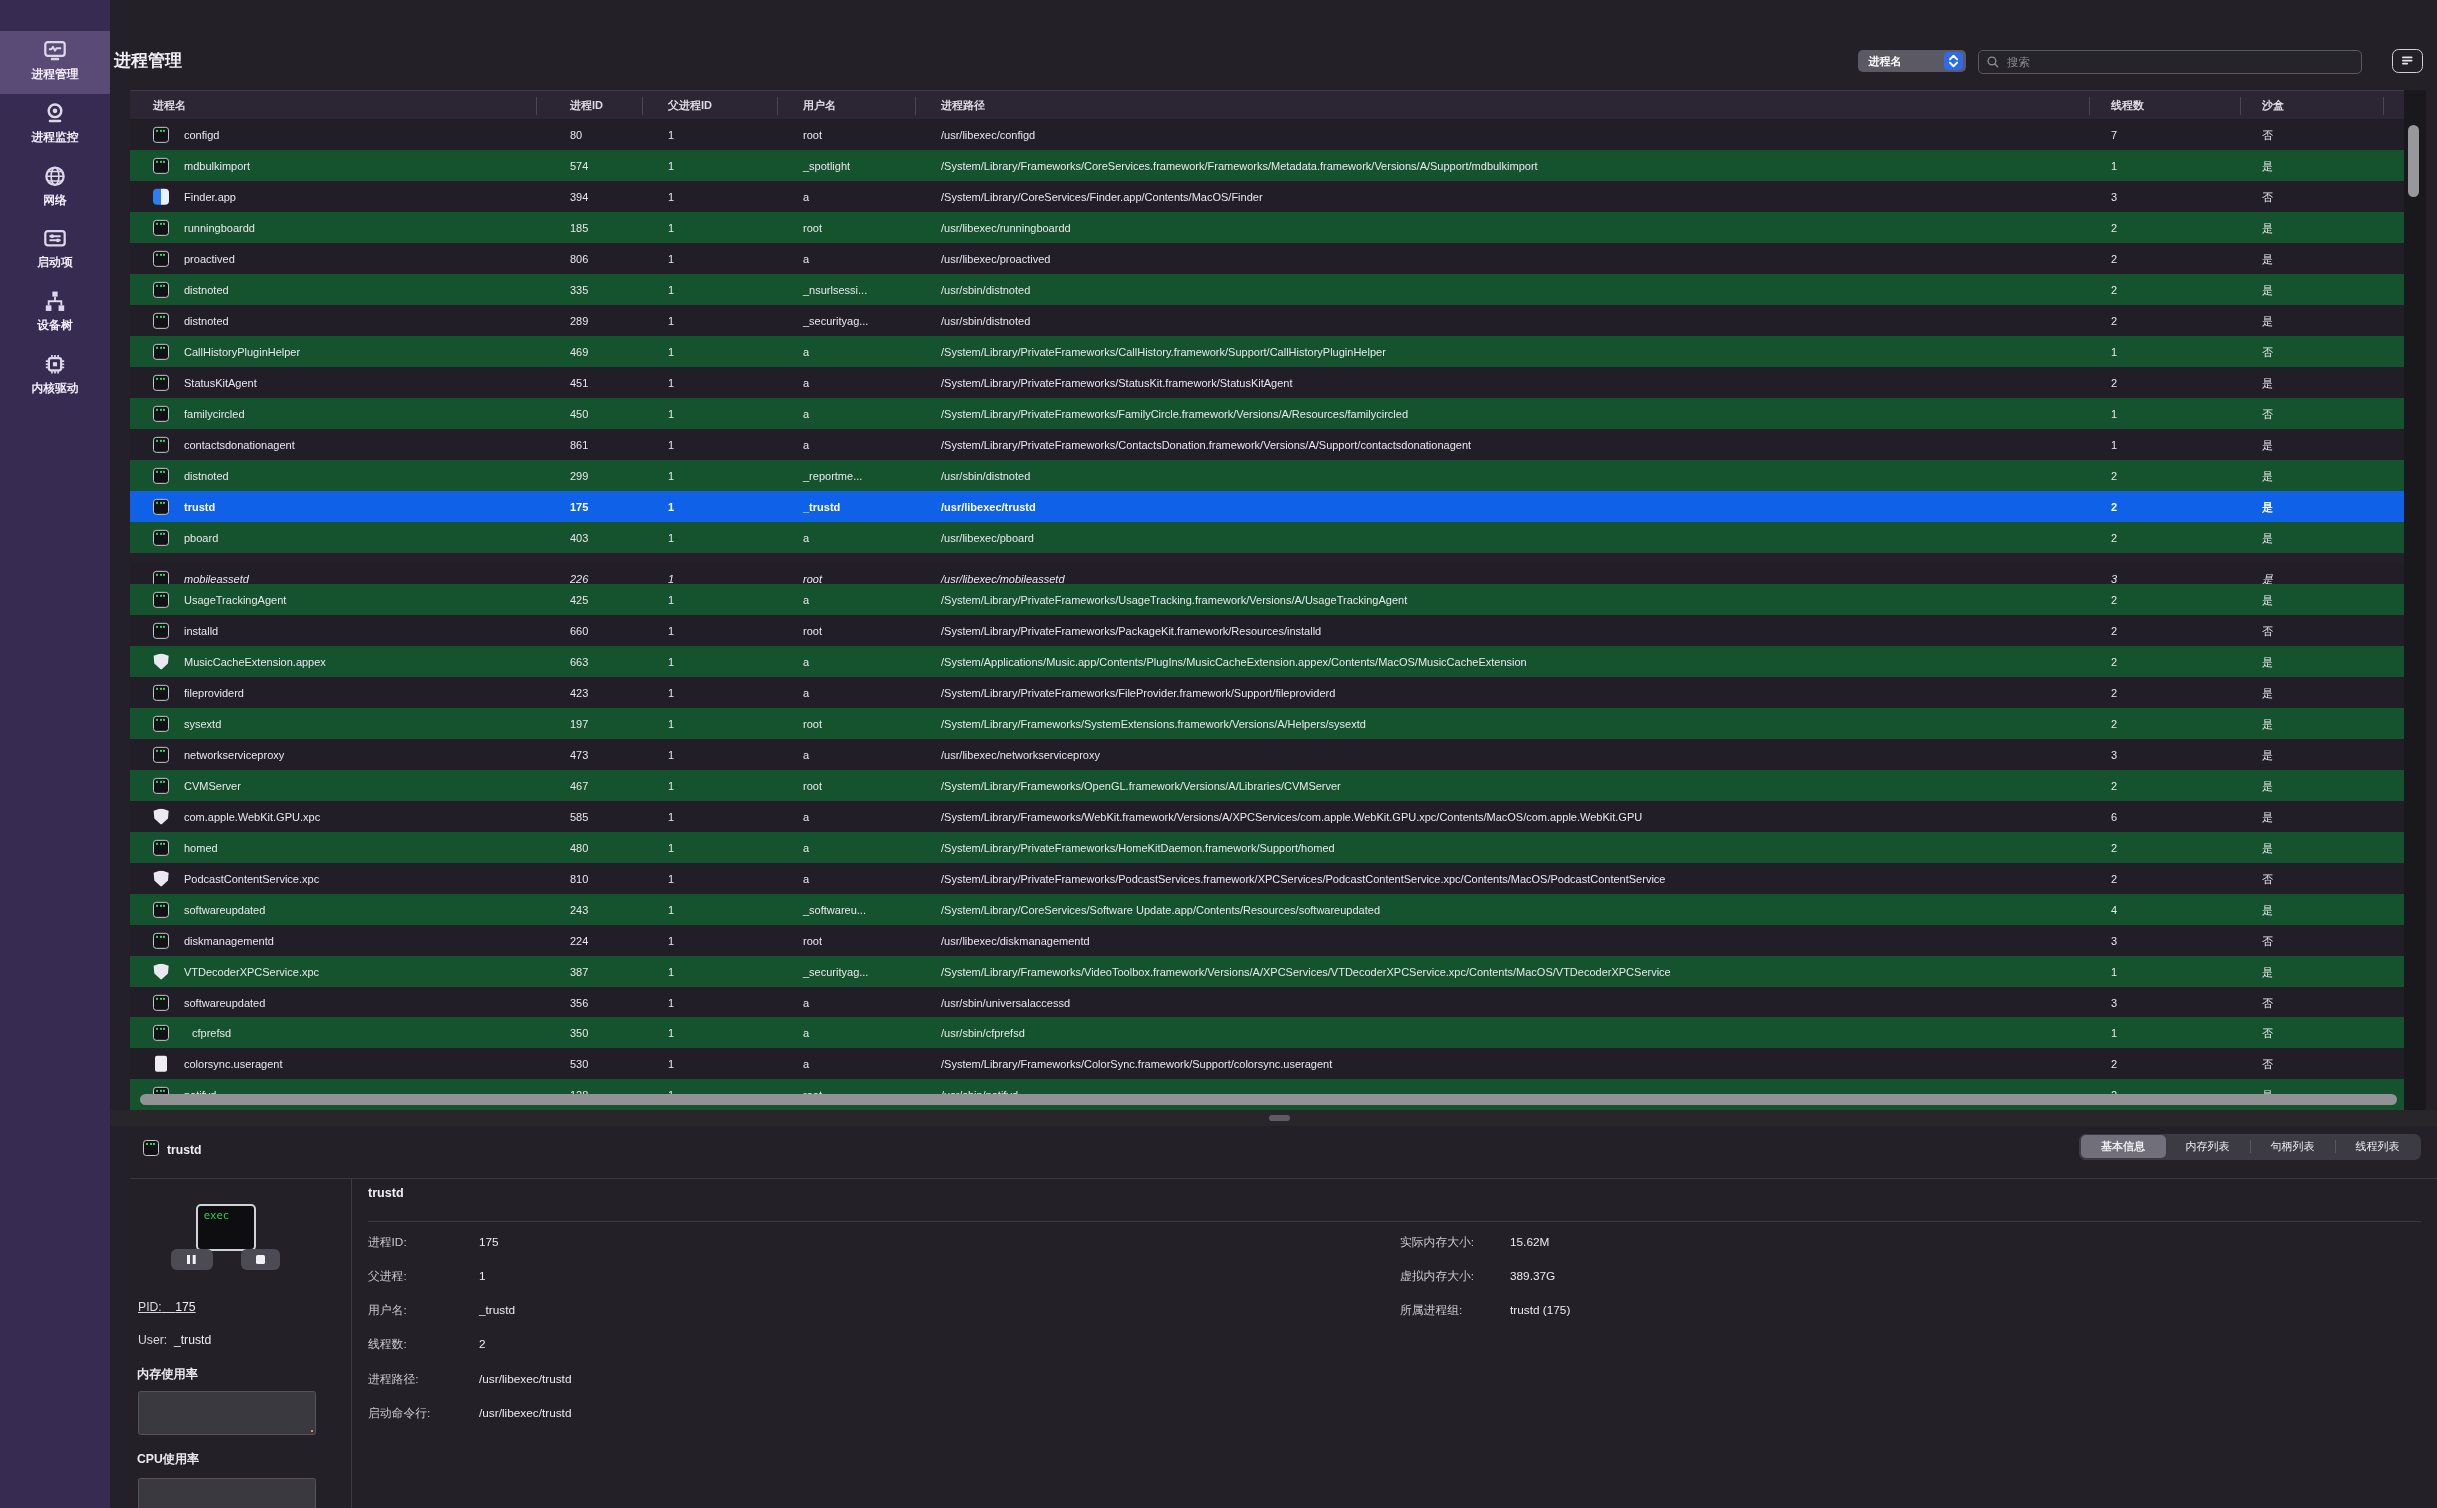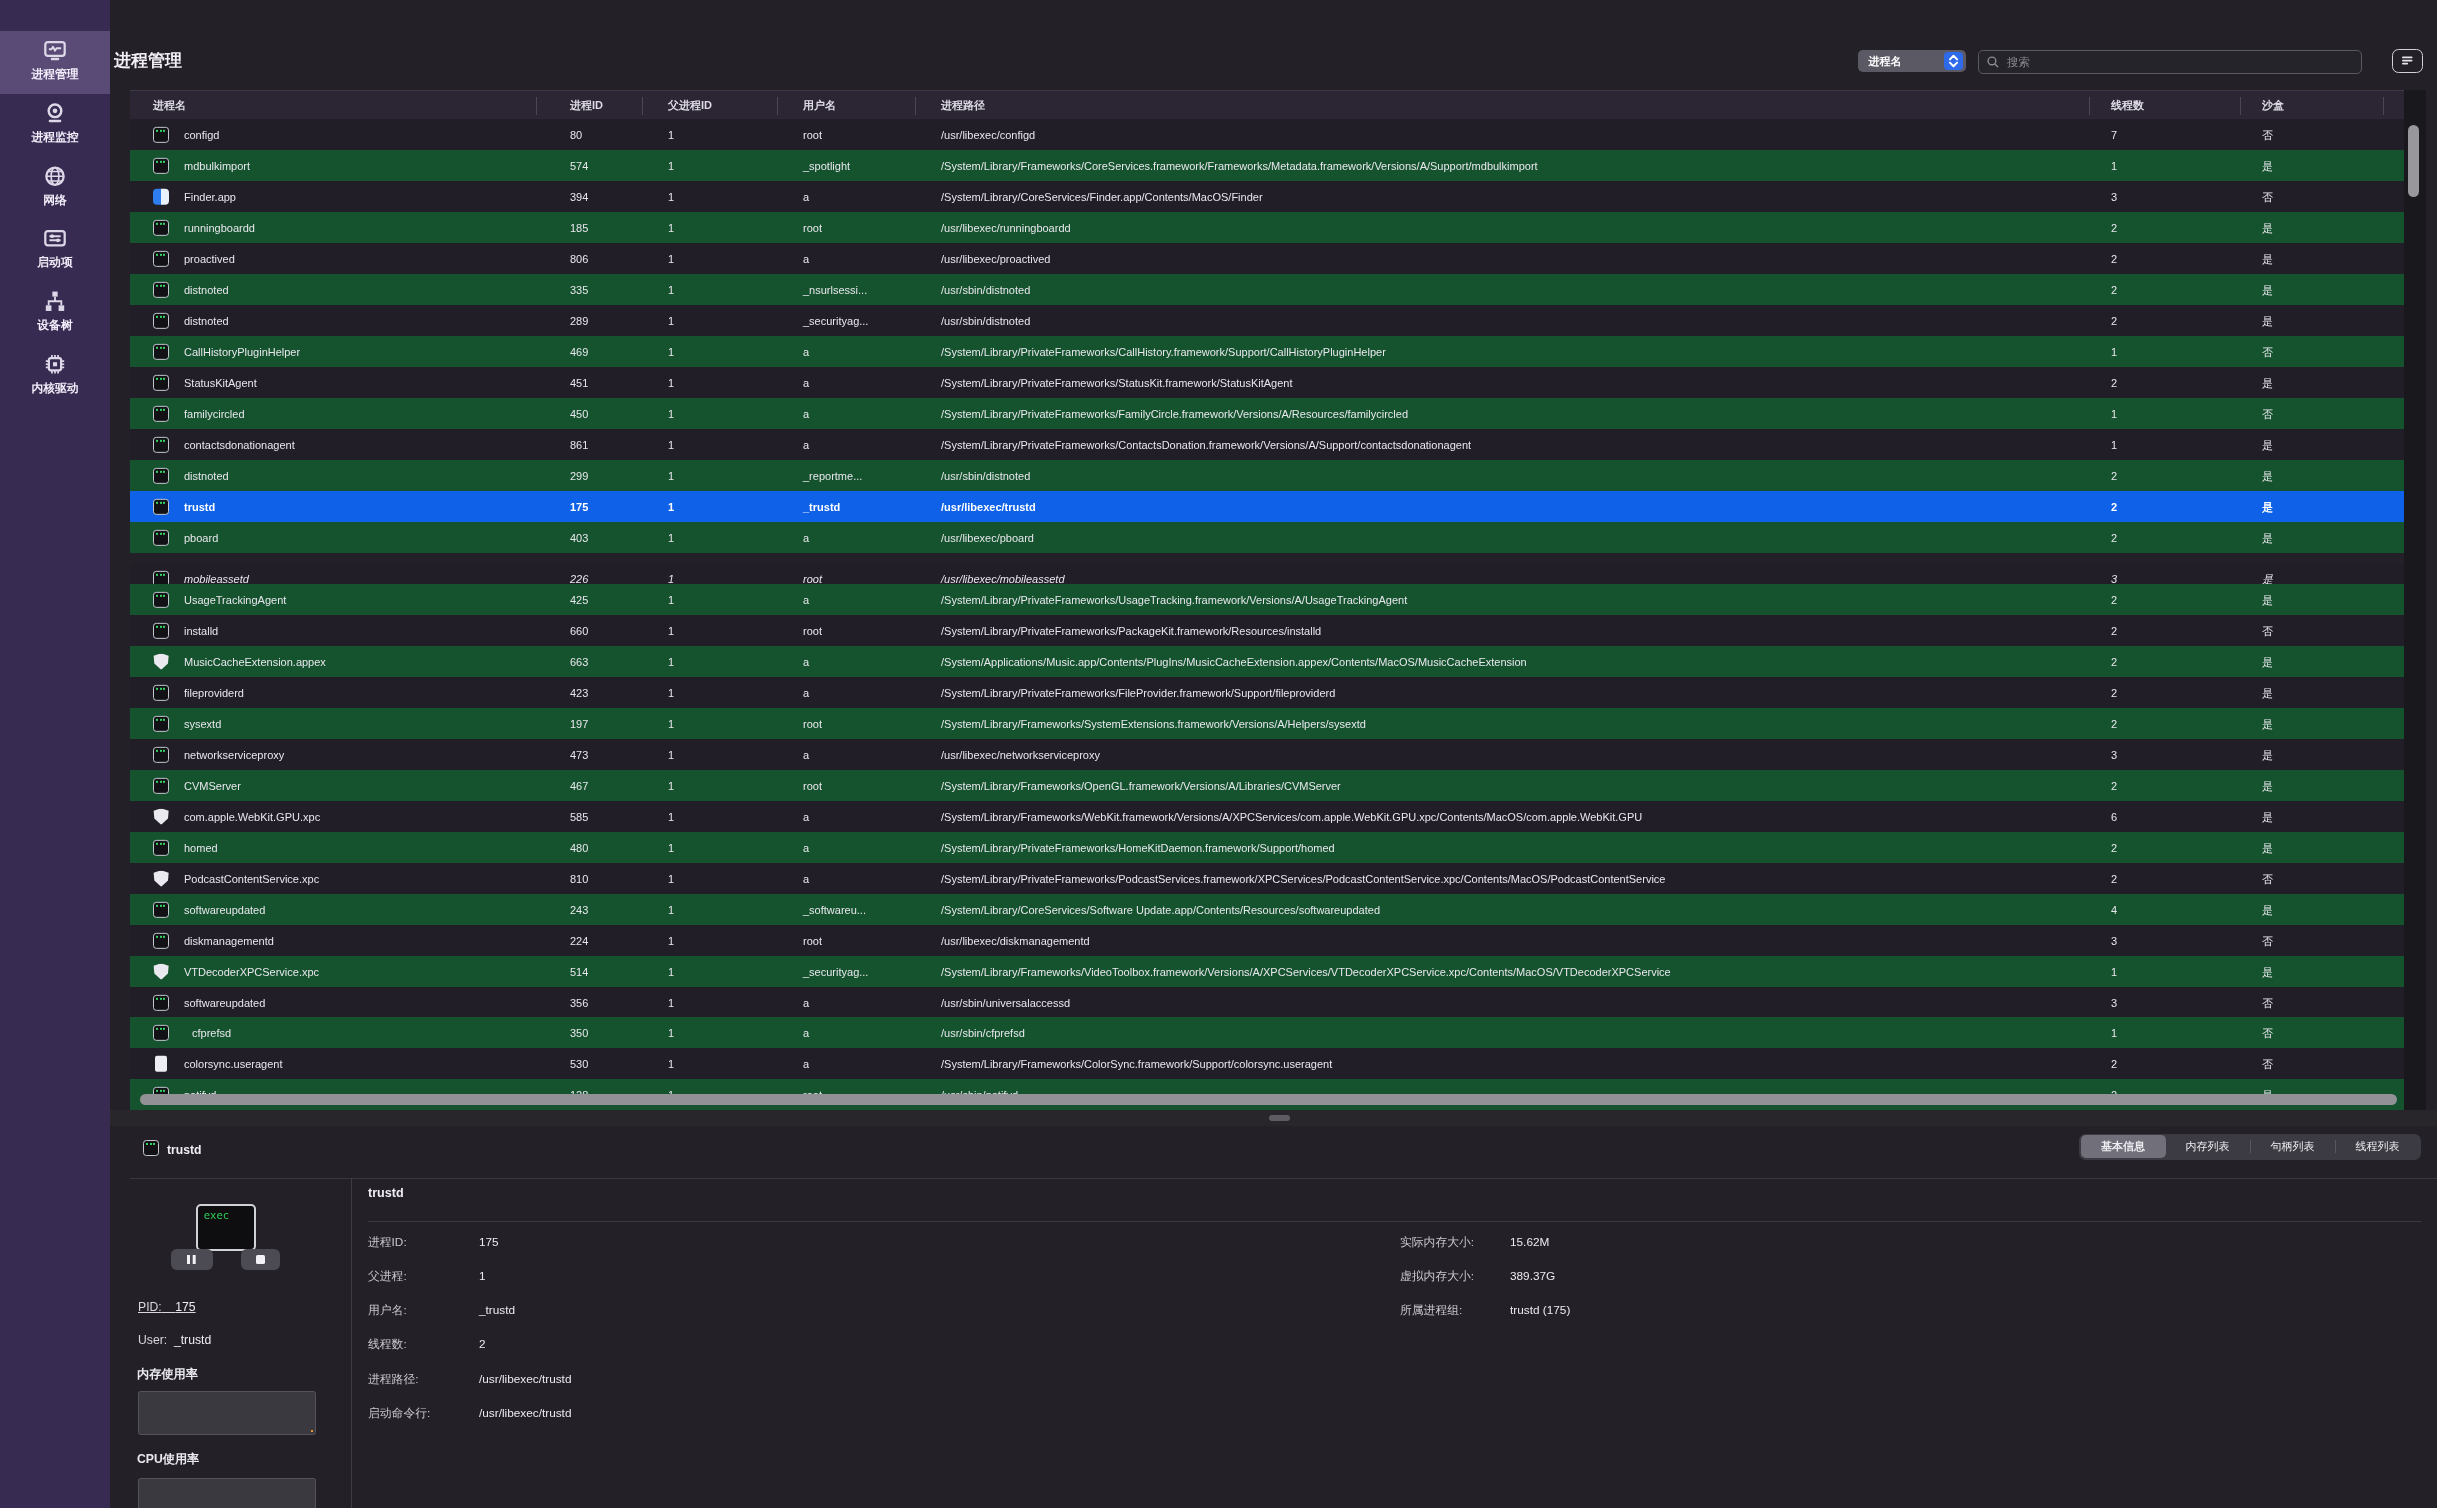--- a/index.html
+++ b/index.html
@@ -446,21 +446,21 @@
         <span class="cell" style="left:440px">224</span>
         <span class="cell" style="left:538px">1</span>
         <span class="cell" style="left:673px">root</span>
         <span class="cell" style="left:811px">/usr/libexec/diskmanagementd</span>
         <span class="cell" style="left:1981px">3</span>
         <span class="cell" style="left:2132px">否</span>
       </div>
       <div class="row alt" style="top: 837px;">
         <span class="ric ric-shield"></span>
         <span class="cell" style="left:54px">VTDecoderXPCService.xpc</span>
-        <span class="cell" style="left:440px">514</span>
+        <span class="cell" style="left:440px">387</span>
         <span class="cell" style="left:538px">1</span>
         <span class="cell" style="left:673px">_securityag...</span>
         <span class="cell" style="left:811px">/System/Library/Frameworks/VideoToolbox.framework/Versions/A/XPCServices/VTDecoderXPCService.xpc/Contents/MacOS/VTDecoderXPCService</span>
         <span class="cell" style="left:1981px">1</span>
         <span class="cell" style="left:2132px">是</span>
       </div>
       <div class="row base" style="top: 868px;">
         <span class="ric ric-terminal"></span>
         <span class="cell" style="left:54px">softwareupdated</span>
         <span class="cell" style="left:440px">356</span>

